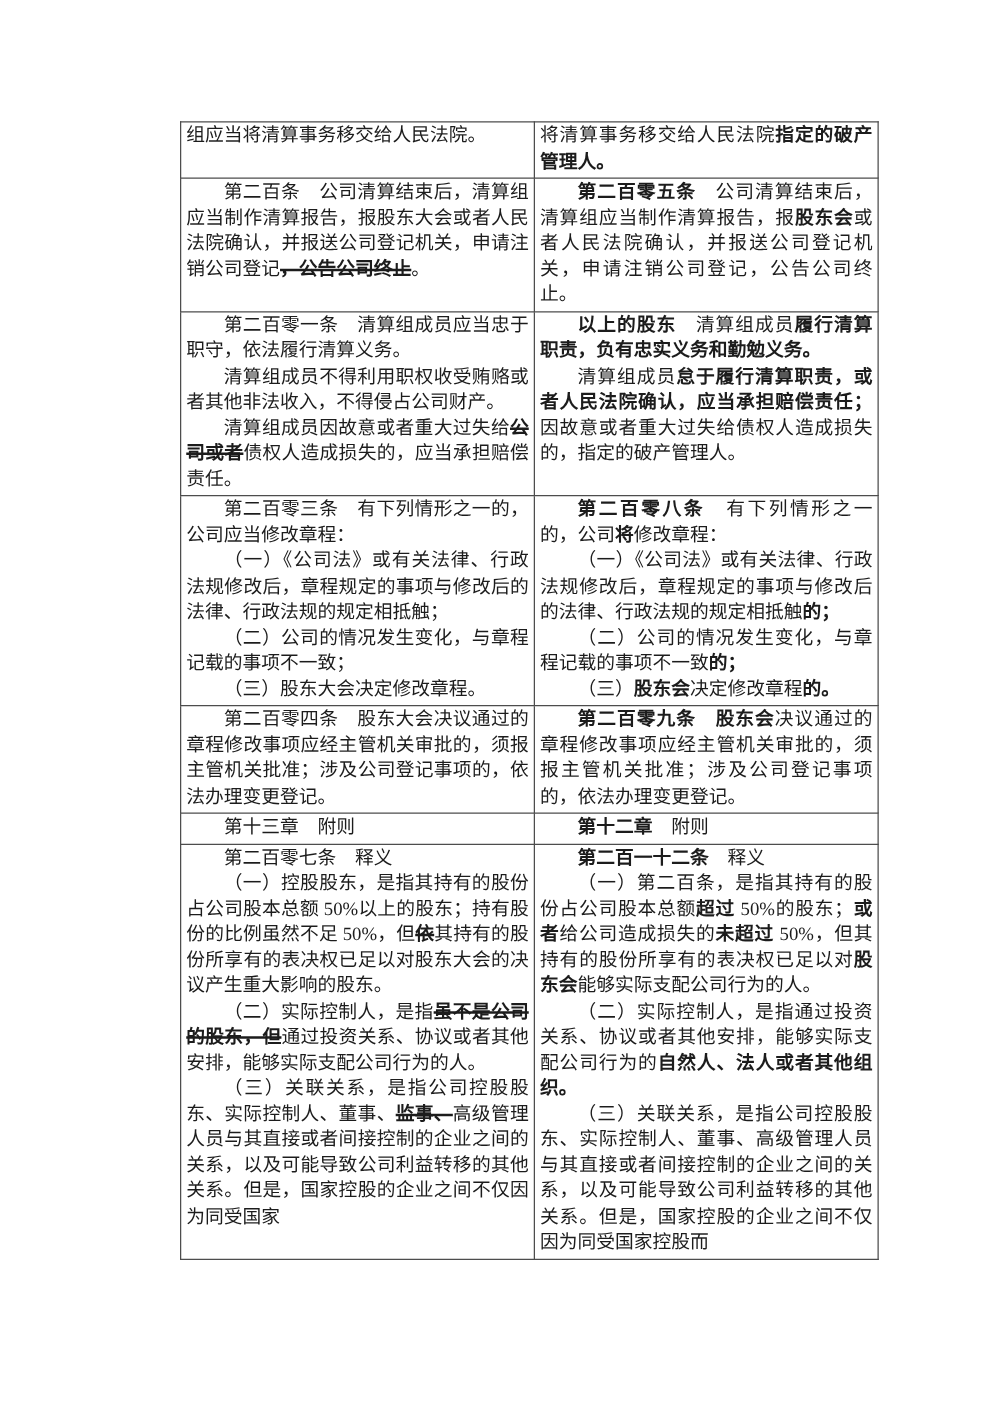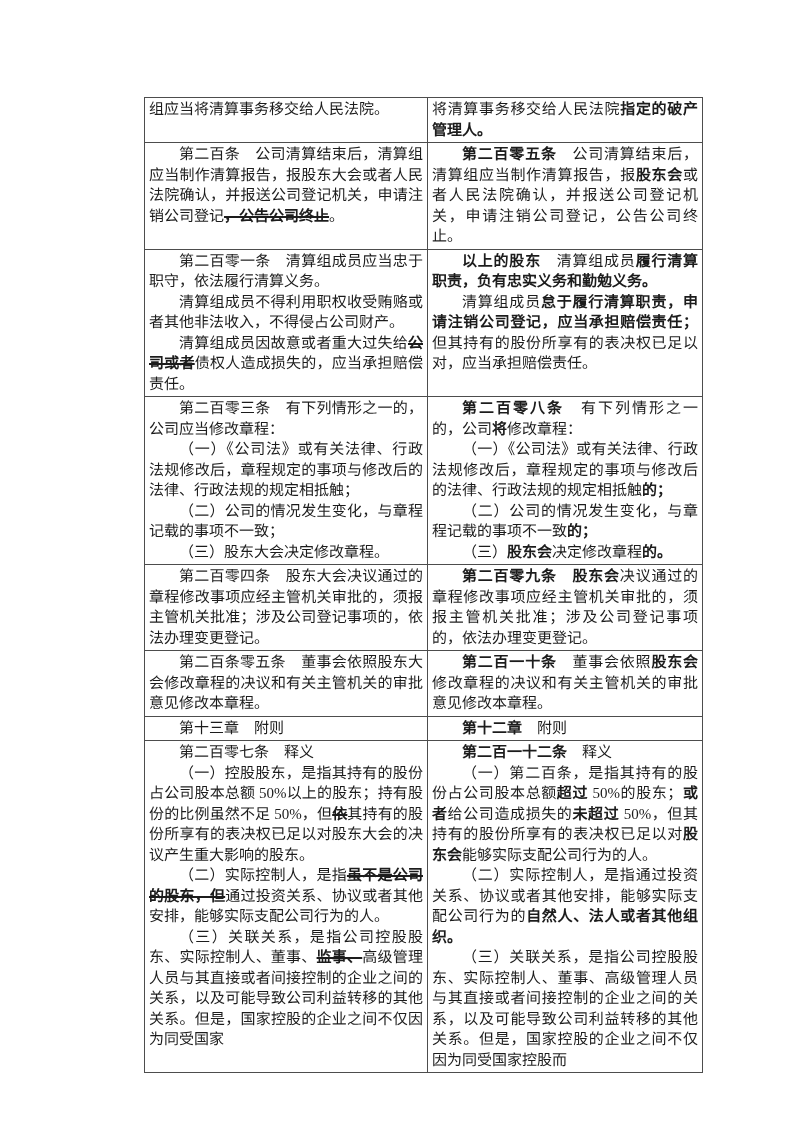--- a/index.html
+++ b/index.html
@@ -67,21 +67,21 @@
           </td>
         </tr>
         <tr>
           <td class="col-old">
             <p class="para ind"><span>第二百零一条　清算组成员应当忠于职守，依法履行清算义务。</span></p>
             <p class="para ind"><span>清算组成员不得利用职权收受贿赂或者其他非法收入，不得侵占公司财产。</span></p>
             <p class="para ind"><span>清算组成员因故意或者重大过失给</span><span class="b s">公司或者</span><span>债权人造成损失的，应当承担赔偿责任。</span></p>
           </td>
           <td class="col-new">
             <p class="para ind"><span class="b">以上的股东</span><span>　清算组成员</span><span class="b">履行清算职责，负有忠实义务和勤勉义务。</span></p>
-            <p class="para ind"><span>清算组成员</span><span class="b">怠于履行清算职责，申请注销公司登记，应当承担赔偿责任；</span><span>但其持有的股份所享有的表决权已足以对，应当承担赔偿责任。</span></p>
+            <p class="para ind"><span>清算组成员</span><span class="b">怠于履行清算职责，或者人民法院确认，应当承担赔偿责任；</span><span>因故意或者重大过失给债权人造成损失的，指定的破产管理人。</span></p>
           </td>
         </tr>
         <tr>
           <td class="col-old">
             <p class="para ind"><span>第二百零三条　有下列情形之一的，公司应当修改章程：</span></p>
             <p class="para ind"><span>（一）《公司法》或有关法律、行政法规修改后，章程规定的事项与修改后的法律、行政法规的规定相抵触；</span></p>
             <p class="para ind"><span>（二）公司的情况发生变化，与章程记载的事项不一致；</span></p>
             <p class="para ind"><span>（三）股东大会决定修改章程。</span></p>
           </td>
           <td class="col-new">
@@ -90,28 +90,20 @@
             <p class="para ind"><span>（二）公司的情况发生变化，与章程记载的事项不一致</span><span class="b">的；</span></p>
             <p class="para ind"><span>（三）</span><span class="b">股东会</span><span>决定修改章程</span><span class="b">的。</span></p>
           </td>
         </tr>
         <tr>
           <td class="col-old">
             <p class="para ind"><span>第二百零四条　股东大会决议通过的章程修改事项应经主管机关审批的，须报主管机关批准；涉及公司登记事项的，依法办理变更登记。</span></p>
           </td>
           <td class="col-new">
             <p class="para ind"><span class="b">第二百零九条</span><span>　</span><span class="b">股东会</span><span>决议通过的章程修改事项应经主管机关审批的，须报主管机关批准；涉及公司登记事项的，依法办理变更登记。</span></p>
-          </td>
-        </tr>
-        <tr>
-          <td class="col-old">
-            <p class="para ind"><span>第二百条零五条　董事会依照股东大会修改章程的决议和有关主管机关的审批意见修改本章程。</span></p>
-          </td>
-          <td class="col-new">
-            <p class="para ind"><span class="b">第二百一十条</span><span>　董事会依照</span><span class="b">股东会</span><span>修改章程的决议和有关主管机关的审批意见修改本章程。</span></p>
           </td>
         </tr>
         <tr>
           <td class="col-old">
             <p class="para ind"><span>第十三章　附则</span></p>
           </td>
           <td class="col-new">
             <p class="para ind"><span class="b">第十二章</span><span>　附则</span></p>
           </td>
         </tr>

